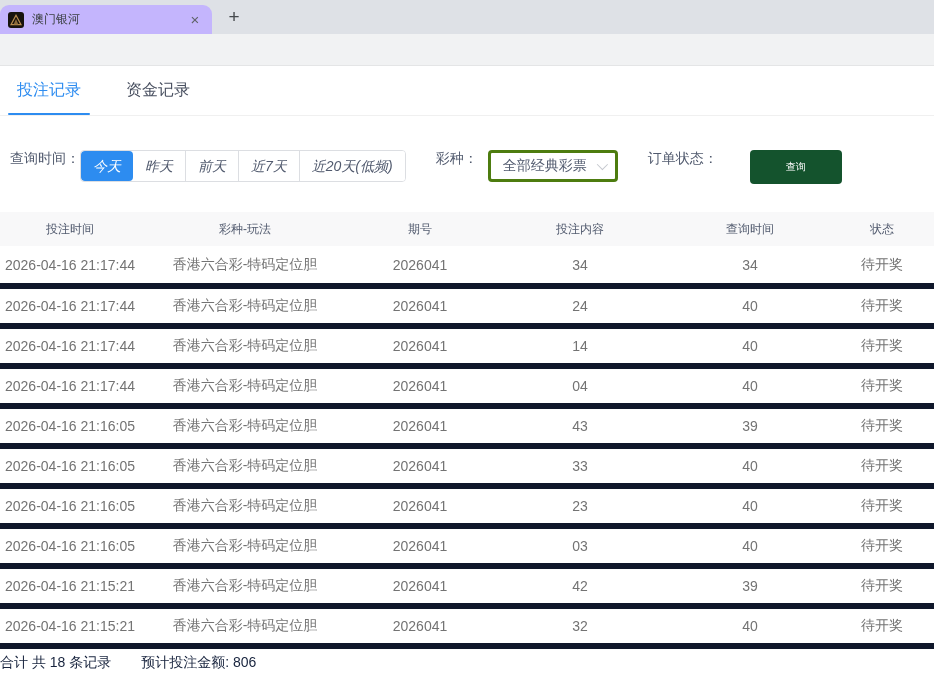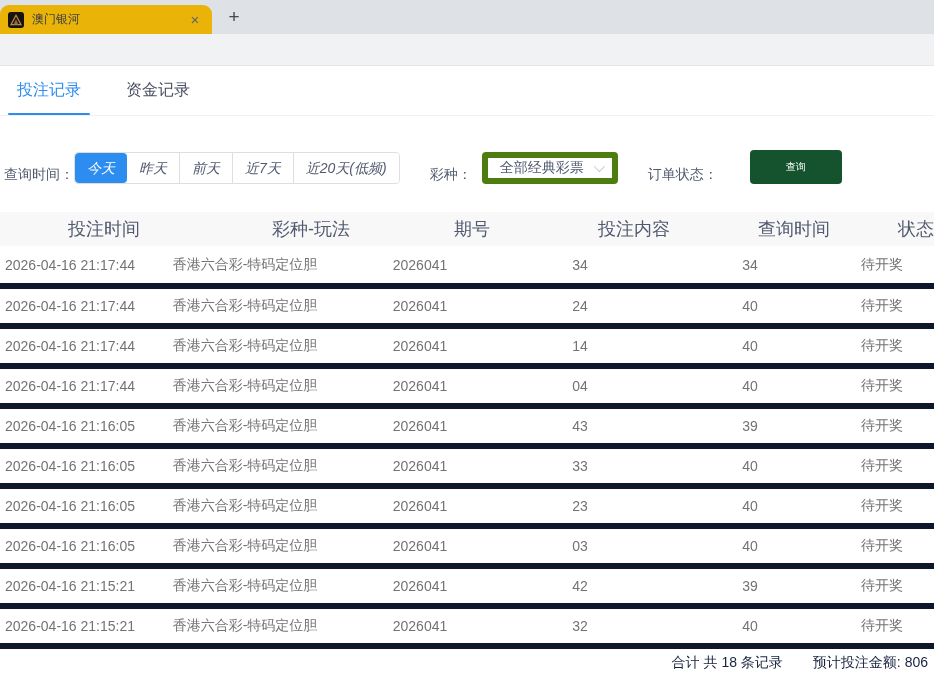--- a/index.html
+++ b/index.html
@@ -1,67 +1,67 @@
 <!DOCTYPE html>
 <html><head>
 <meta charset="utf-8">
 <style>
   * { margin:0; padding:0; box-sizing:border-box; }
   html,body { width:934px; height:679px; overflow:hidden; background:#fff;
     font-family:"Liberation Sans","DejaVu Sans",sans-serif; }
 
   
   .tabstrip { height:34px; background:#dee1e6; display:flex; align-items:flex-end; }
-  .tab { width:212px; height:29px; background:#eab308; border-radius:9px 9px 0 0;
+  .tab { width:212px; height:29px; background:#c4b5fd; border-radius:9px 9px 0 0;
     display:flex; align-items:center; padding:0 8px; gap:8px; }
   .favicon { width:16px; height:16px; flex:0 0 16px; display:block; }
   .tab-title { font-size:12px; color:#3c4043; flex:1; white-space:nowrap; overflow:hidden; }
   .tab-close { font-size:15px; color:#5f6368; width:18px; height:18px; line-height:17px;
     text-align:center; border-radius:50%; cursor:pointer; }
   .newtab { font-size:19px; color:#45494d; width:28px; height:28px; line-height:26px;
     text-align:center; margin:0 0 2px 8px; border-radius:50%; cursor:pointer; }
   .toolbar { height:32px; background:#f1f2f3; border-bottom:1px solid #e4e5e6; }
 
   
   .nav { height:50px; display:flex; align-items:stretch; padding-left:8px;
     border-bottom:1px solid #f0f0f0; }
   .nav-tab { font-size:16px; color:#495060; display:flex; align-items:center;
     padding:12px 9px; margin-right:27px; cursor:pointer; position:relative; }
   .nav-tab.active { color:#2d8cf0; }
   .nav-tab.active::after { content:""; position:absolute; left:0; right:0; bottom:0;
     height:2px; background:#2d8cf0; border-radius:2px; }
 
   
-  .filters { margin:34px 0 0 4px; height:34px; display:flex; align-items:flex-end; }
+  .filters { margin:34px 0 0 10px; height:34px; display:flex; align-items:flex-start; }
   .f-label { font-size:14px; color:#515a6e; white-space:nowrap; }
   .seg-group { display:inline-flex; border:1px solid #dcdee2; border-radius:4px;
     overflow:hidden; height:32px; }
   .seg-item { font-size:14px; color:#515a6e; line-height:30px; padding:0 12px;
     background:#fff; cursor:pointer; border-left:1px solid #dcdee2; white-space:nowrap;font-style:italic; }
   .seg-item:first-child { border-left:none; }
   .seg-item.active { background:#2d8cf0; color:#fff; border-radius:4px; border-left:none; }
   .seg-item.active + .seg-item { border-left:none; }
   .sel { display:inline-flex; align-items:center; gap:10px; height:32px;
-    border:6px solid #4d7c0f; border-radius:4px; padding:0 10px 0 12px;
+    border:3px solid #4d7c0f; border-radius:4px; padding:0 10px 0 12px;
     font-size:14px; color:#515a6e; margin-left:10px; cursor:pointer; background:#fff; }
   .chev { width:8px; height:8px; border-right:1.5px solid #c5c8ce;
     border-bottom:1.5px solid #c5c8ce; transform:rotate(45deg) translateY(-2px); }
   .gap30 { width:30px; flex:0 0 30px; }
   .btn-query { margin-left:32px; width:92px; height:34px; background:#14532d;
     color:#fff; font-size:10px; border:none; border-radius:4px; cursor:pointer; }
 
   
   table { width:934px; border-collapse:collapse; table-layout:fixed; margin-top:28px; }
-  thead td { height:34px; background:#f8f8f9; color:#515a6e; font-size:18px;
-    text-align:right; }
+  thead td { height:34px; background:#f8f8f9; color:#515a6e; font-size:12px;
+    text-align:center; }
   tbody td { height:40px; color:#737373; font-size:14px; text-align:center;
     border-bottom:6px solid #0f172a; }
 
   
-  .summary { height:27px; display:flex; justify-content:flex-end; align-items:center;
+  .summary { height:27px; display:flex; align-items:center;
     gap:30px; padding-right:6px; font-size:14px; color:#17233d; }
 </style>
 </head>
 <body>
 
 <div class="tabstrip">
   <div class="tab">
     <span class="favicon">
       <svg width="16" height="16" viewBox="0 0 16 16">
         <rect width="16" height="16" rx="3" fill="#17130e"></rect>

